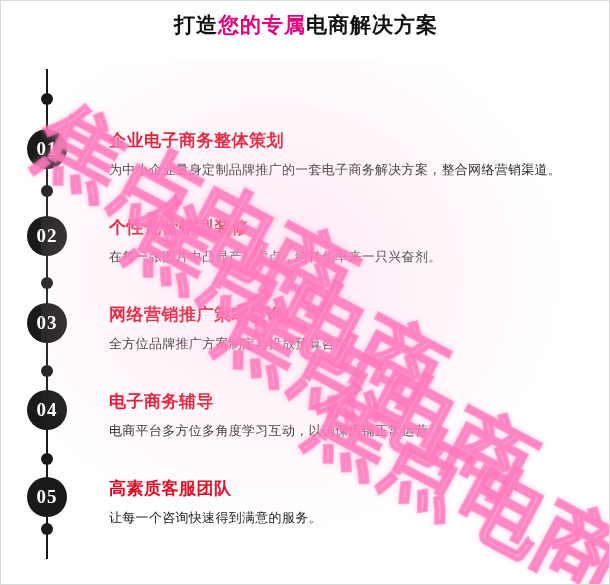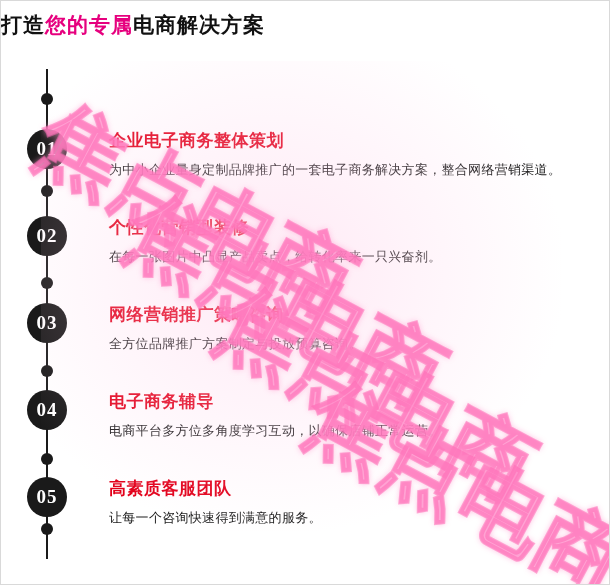--- a/index.html
+++ b/index.html
@@ -22,21 +22,21 @@
     box-sizing: border-box;
     overflow: hidden;
   }
 
   
   .title {
     position: absolute;
     top: 10px;
     left: 0;
     width: 610px;
-    text-align: left;
+    text-align: center;
     font-size: 21px;
     font-weight: bold;
     color: #111111;
     letter-spacing: 1px;
     white-space: nowrap;
     z-index: 5;
   }
   .title .accent {
     color: #e6007e;
   }

